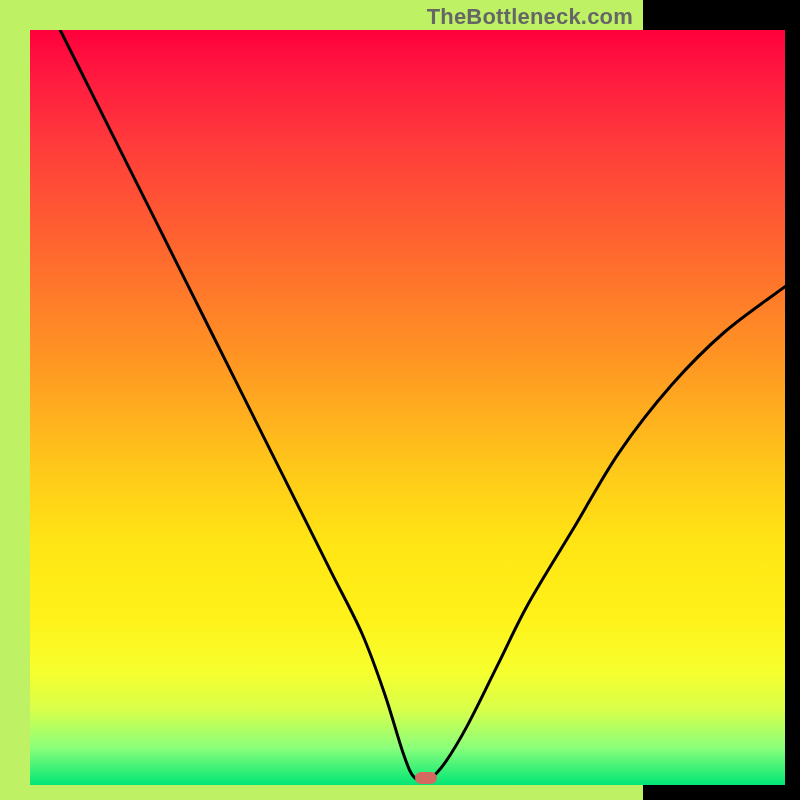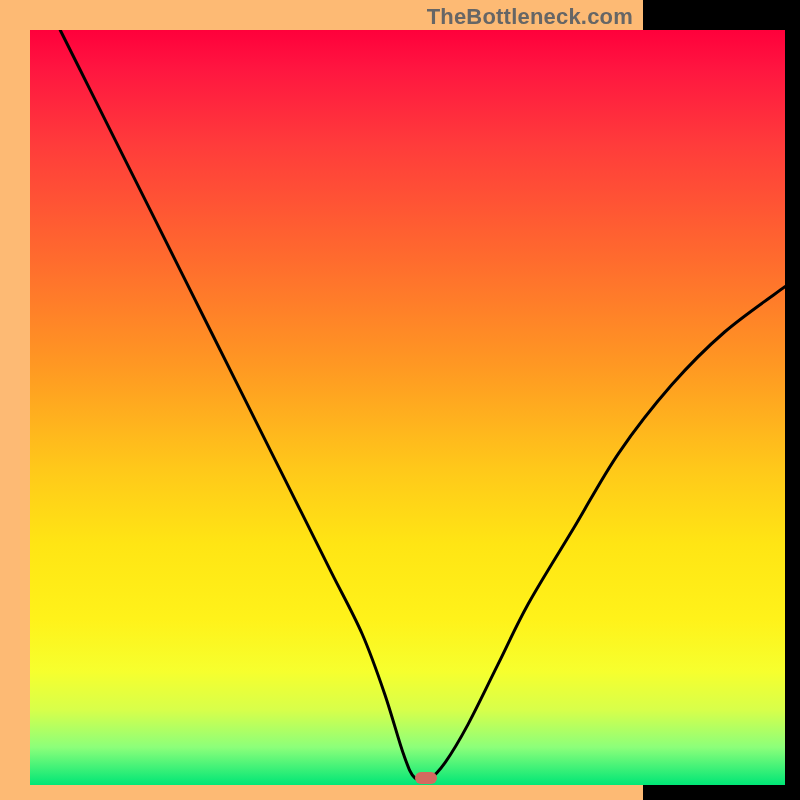--- a/index.html
+++ b/index.html
@@ -8,21 +8,21 @@
     width: 800px;
     height: 800px;
     overflow: hidden;
     background: #000;
     font-family: Arial, Helvetica, sans-serif;
   }
   .frame {
     position: relative;
     width: 643px;
     height: 800px;
-    background: #fdba74;
+    background: #bef264;
   }
   .watermark {
     position: absolute;
     top: 4px;
     right: 10px;
     font-size: 22px;
     font-weight: 600;
     color: #666;
     letter-spacing: 0.2px;
     z-index: 10;

